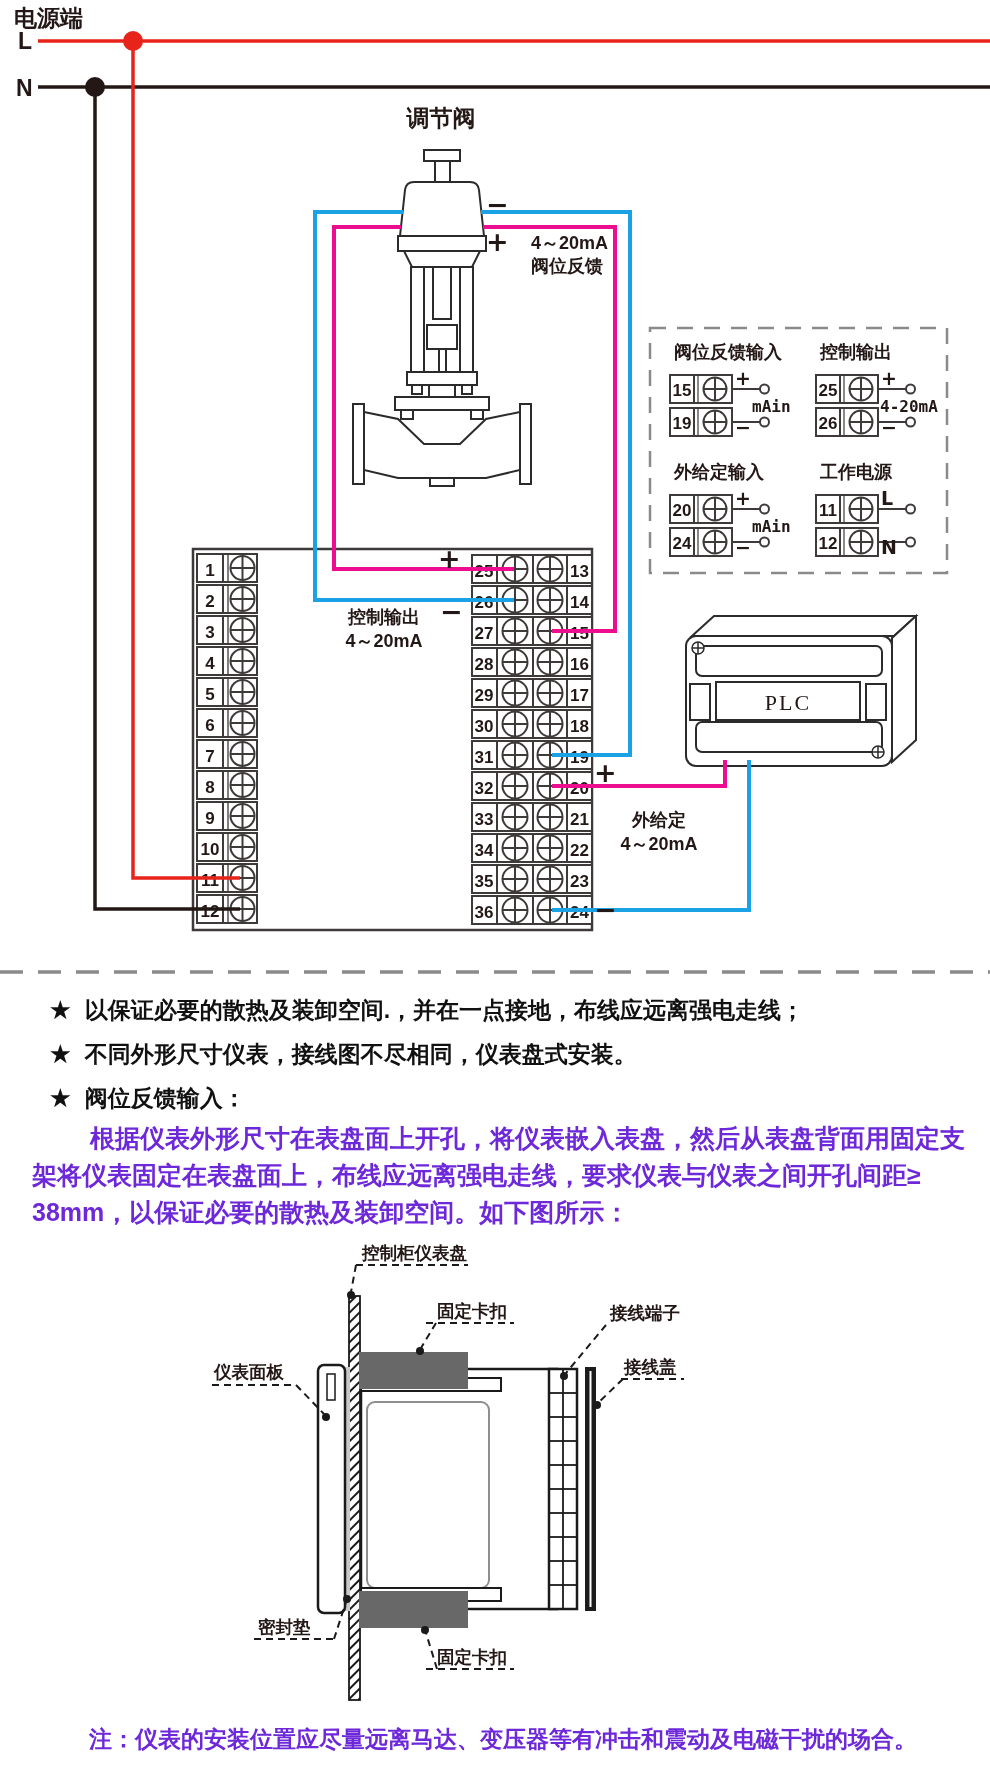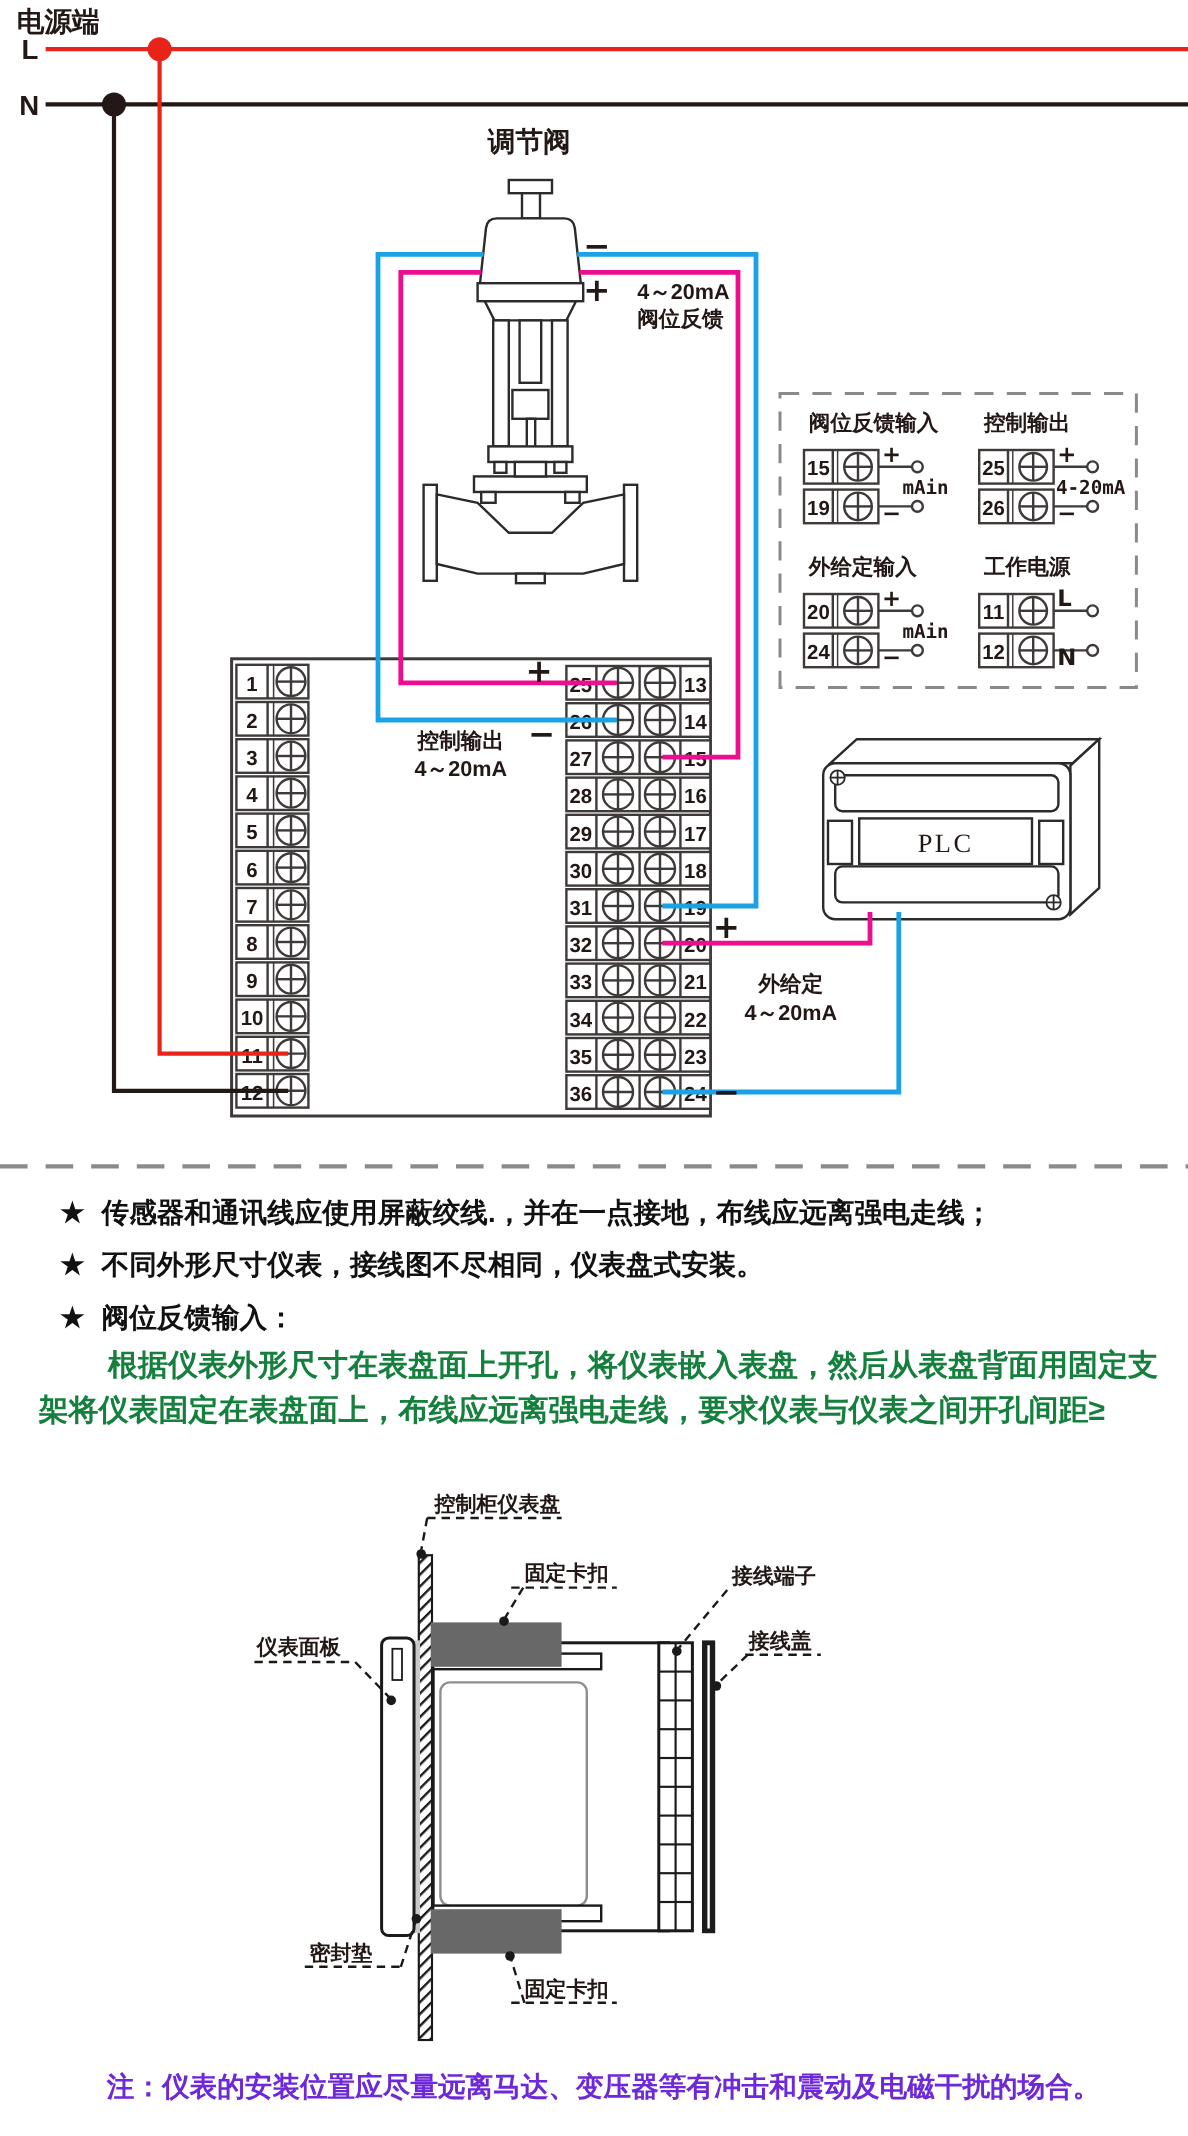--- a/index.html
+++ b/index.html
@@ -14,21 +14,21 @@
   .sign{font:bold 19px "DejaVu Sans",sans-serif;fill:#231815;}
   .big-sign{font:bold 27px "DejaVu Sans",sans-serif;fill:#231815;}
   .wlabel{font:bold 18px "Liberation Sans",sans-serif;fill:#231815;}
   .ltitle{font:bold 18px "Liberation Sans",sans-serif;fill:#231815;}
   .lannot{font:bold 16px "DejaVu Sans Mono",monospace;fill:#231815;}
   .plctext{font:22px "Liberation Serif",serif;fill:#231815;letter-spacing:2px;}
   .flabel{font:bold 17.5px "Liberation Sans",sans-serif;fill:#231815;}
   
   .bullets{position:absolute;left:50px;top:995px;width:910px;}
   .bullet{display:flex;gap:14px;font-weight:bold;font-size:23px;line-height:30px;margin-bottom:14px;color:#111;}
-  .para{position:absolute;left:32px;top:1120px;width:940px;font-weight:bold;font-size:25px;line-height:37px;color:#15803d;}
+  .para{position:absolute;left:32px;top:1120px;width:940px;font-weight:bold;font-size:25px;line-height:37px;color:#6d28d9;}
   .para .l1{padding-left:58px;}
   .footnote{position:absolute;left:46px;top:1724px;width:930px;font-weight:bold;font-size:23px;color:#6d28d9;margin-left:43px;}
 </style>
 </head>
 <body>
 
 <div class="page">
 
   <svg id="diagram" width="990" height="982" viewBox="0 0 990 982">
 
@@ -497,35 +497,36 @@
       <text class="wlabel" x="659" y="826" text-anchor="middle">外给定</text>
       <text class="wlabel" x="659" y="850" text-anchor="middle">4～20mA</text>
 
       <text class="plctext" x="788" y="710" text-anchor="middle">PLC</text>
     </g>
   </svg>
 
   <div class="bullets">
     <div class="bullet">
       <span>★</span>
-      <span>传感器和通讯线应使用屏蔽绞线.，并在一点接地，布线应远离强电走线；</span>
+      <span>以保证必要的散热及装卸空间.，并在一点接地，布线应远离强电走线；</span>
     </div>
     <div class="bullet">
       <span>★</span>
       <span>不同外形尺寸仪表，接线图不尽相同，仪表盘式安装。</span>
     </div>
     <div class="bullet">
       <span>★</span>
       <span>阀位反馈输入：</span>
     </div>
   </div>
 
   <div class="para">
     <div class="l1">根据仪表外形尺寸在表盘面上开孔，将仪表嵌入表盘，然后从表盘背面用固定支</div>
     <div>架将仪表固定在表盘面上，布线应远离强电走线，要求仪表与仪表之间开孔间距≥</div>
+    <div>38mm，以保证必要的散热及装卸空间。如下图所示：</div>
   </div>
 
   <svg id="install" width="990" height="485" viewBox="0 0 990 485">
     <defs>
       <pattern id="hatch" patternUnits="userSpaceOnUse" width="7" height="7" patternTransform="rotate(45)">
         <rect width="7" height="7" fill="#fff"></rect>
         <line x1="0" y1="0" x2="0" y2="7" stroke="#1a1a1a" stroke-width="4"></line>
       </pattern>
     </defs>
 

